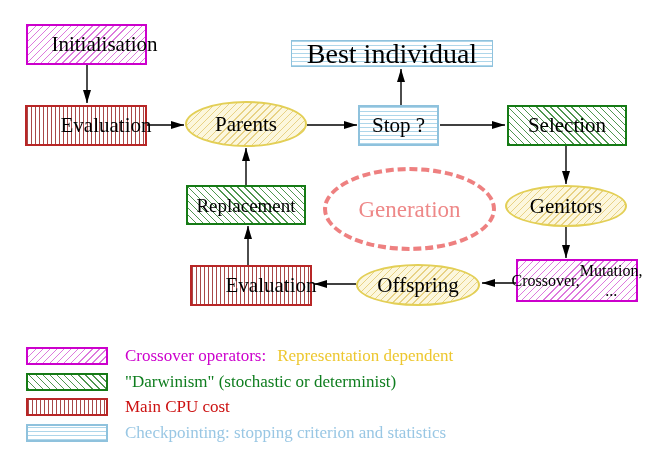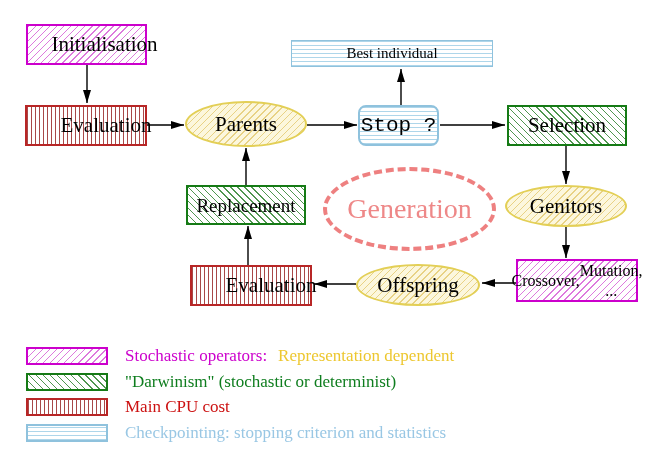--- a/index.html
+++ b/index.html
@@ -34,27 +34,27 @@
   }
   .hatch-yellow{
     border:2px solid #e3cf56;
     background:repeating-linear-gradient(135deg,#e8d285 0 1px,rgba(0,0,0,0) 1px 5px) #fcf7dd;
   }
   .ellipse{border-radius:50%;}
   
   .n-init{left:26px;top:24px;width:121px;height:41px;padding-left:36px;}
   .n-eval1{left:25px;top:105px;width:122px;height:41px;}
   .n-parents{left:185px;top:101px;width:122px;height:46px;}
-  .n-best{left:291px;top:40px;width:202px;height:27px;font-size:15px;border-width:1px;}
-  .n-stop{left:358px;top:105px;width:81px;height:41px;border-radius:8px;font-family:Liberation Mono, monospace;}
+  .n-best{left:291px;top:40px;width:202px;height:27px;font-size:28px;border-width:1px;}
+  .n-stop{left:358px;top:105px;width:81px;height:41px;border-radius:0;}
   .n-selection{left:507px;top:105px;width:120px;height:41px;}
   .n-replacement{left:186px;top:185px;width:120px;height:40px;font-size:19px;}
   .n-generation{
     left:323px;top:167px;width:173px;height:84px;border-radius:50%;
-    border:4px dashed #ee8080;background:transparent;color:#ee8888;font-size:28px;
+    border:4px dashed #ee8080;background:transparent;color:#ee8888;font-size:23px;
   }
   .n-genitors{left:505px;top:185px;width:122px;height:42px;}
   .n-eval2{left:190px;top:265px;width:122px;height:41px;}
   .n-offspring{left:356px;top:264px;width:124px;height:42px;}
   .n-crossover{left:516px;top:259px;width:122px;height:43px;font-size:16px;flex-direction:row;line-height:1.2;}
   
   .legend-row{position:absolute;left:26px;z-index:2;display:flex;align-items:center;height:18px;}
   .swatch{width:82px;height:18px;box-sizing:border-box;flex:0 0 82px;}
   .legend-text{margin-left:17px;font-size:17px;white-space:nowrap;}
   .lt-magenta{color:#cc00cc;}
@@ -99,21 +99,21 @@
   <div class="node stripe-red n-eval2">Evaluation</div>
   <div class="node hatch-yellow ellipse n-offspring">Offspring</div>
   <div class="node hatch-magenta n-crossover">
     <div>Crossover,</div>
     <div>Mutation, ...</div>
   </div>
 
   <div class="legend-row" style="top:347px">
     <div class="swatch hatch-magenta"></div>
     <div class="legend-text">
-      <span class="lt-magenta">Stochastic operators:</span><span class="lt-gold">Representation dependent</span>
+      <span class="lt-magenta">Crossover operators:</span><span class="lt-gold">Representation dependent</span>
     </div>
   </div>
   <div class="legend-row" style="top:373px">
     <div class="swatch hatch-green"></div>
     <div class="legend-text">
       <span class="lt-green">"Darwinism" (stochastic or determinist)</span>
     </div>
   </div>
   <div class="legend-row" style="top:398px">
     <div class="swatch stripe-red"></div>

